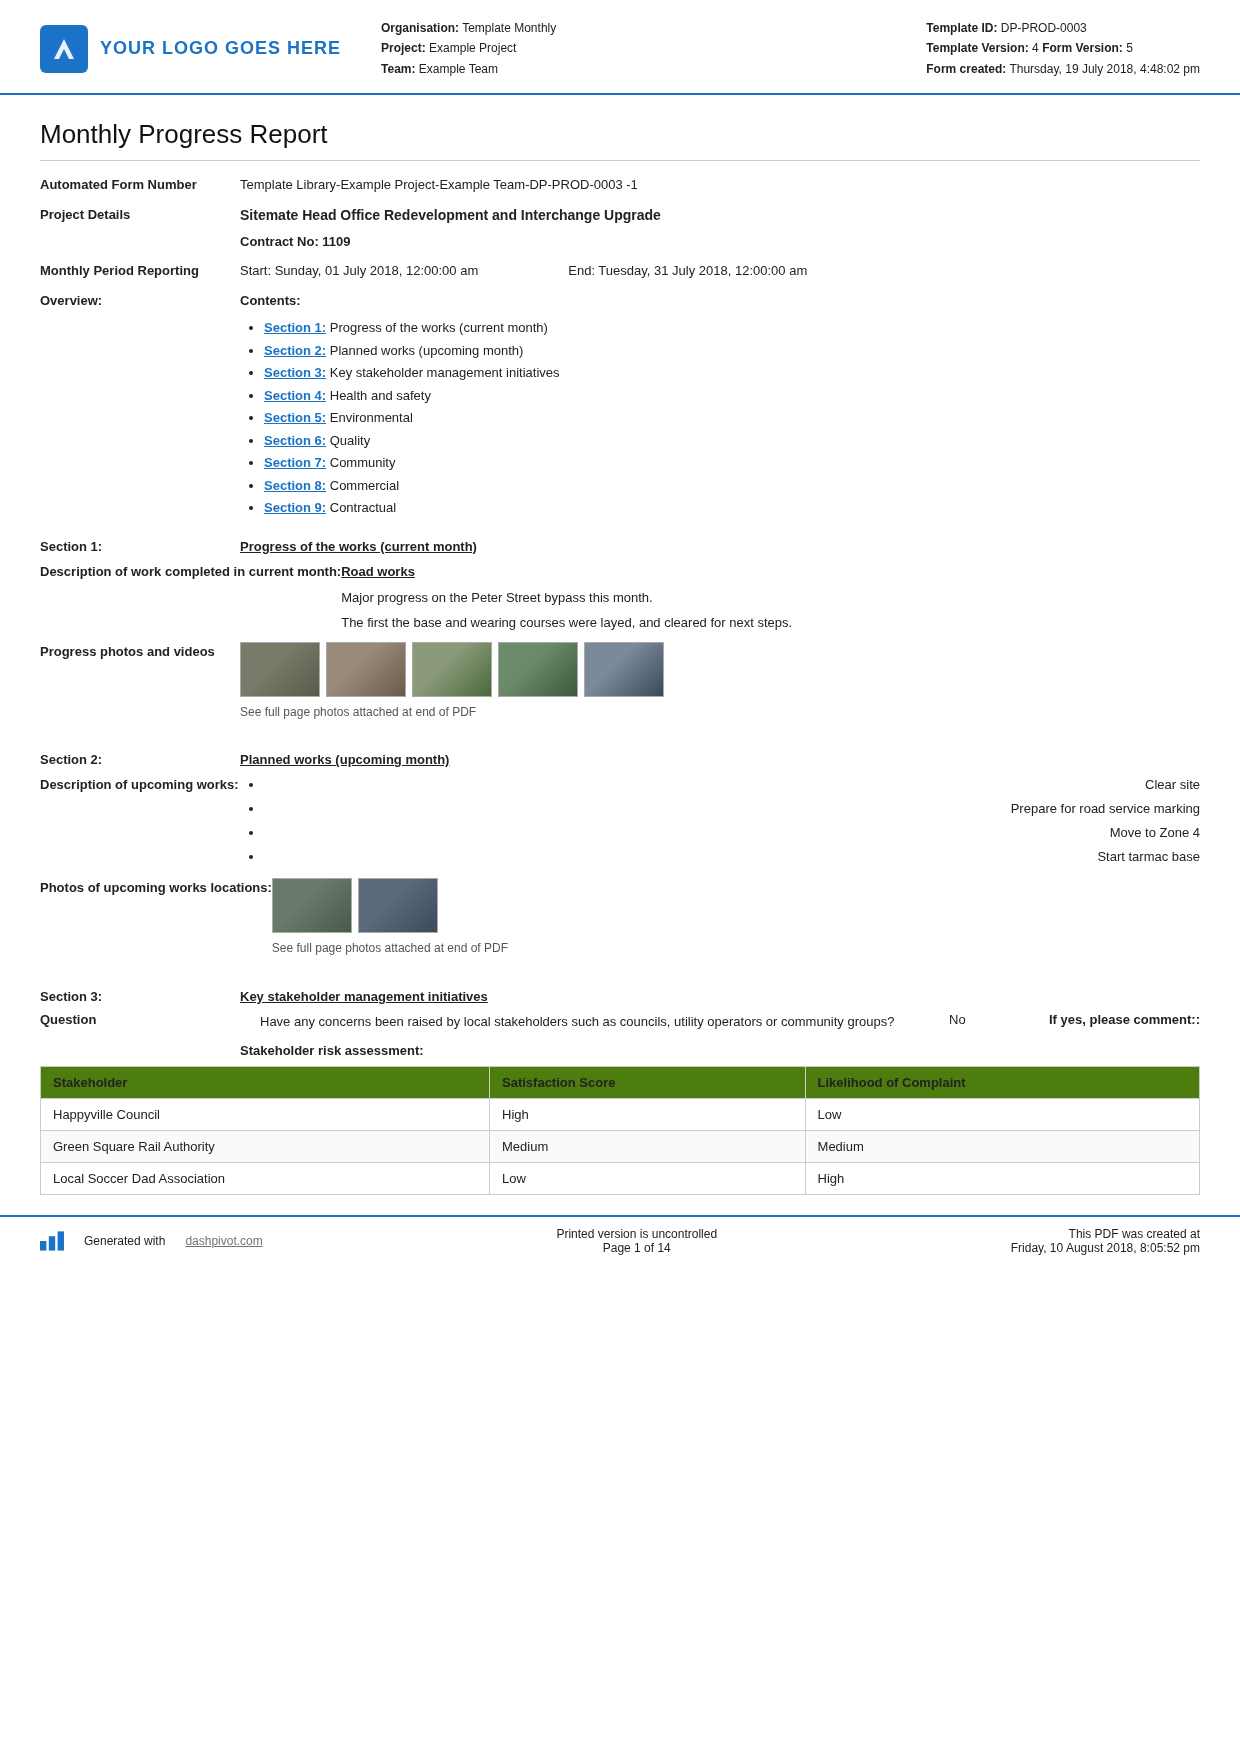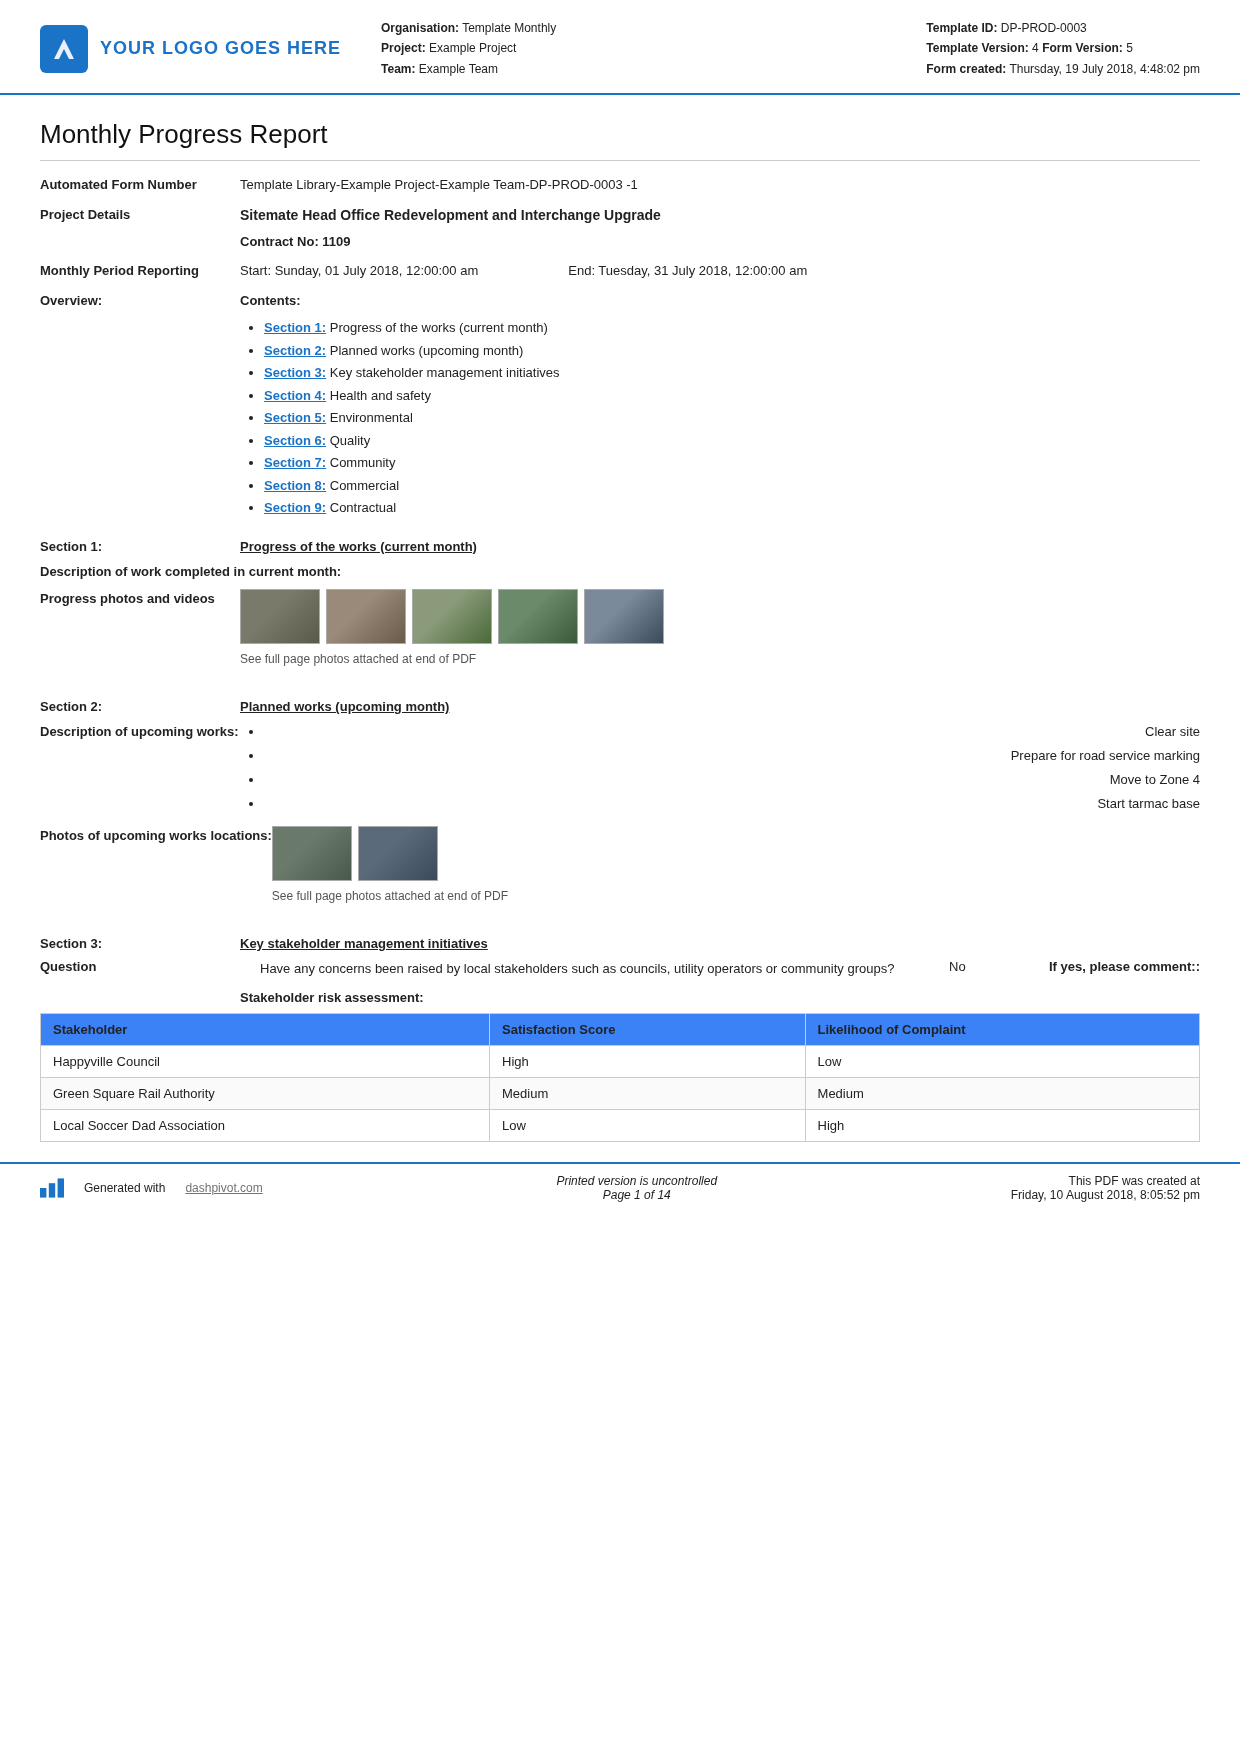--- a/index.html
+++ b/index.html
@@ -67,28 +67,28 @@
     
     .question-row { display: flex; gap: 20px; align-items: flex-start; margin-bottom: 12px; }
     .q-label { font-weight: bold; min-width: 200px; font-size: 13px; }
     .q-text { flex: 2; font-size: 13px; line-height: 1.5; }
     .q-no { min-width: 80px; font-size: 13px; }
     .q-comment { font-weight: bold; font-size: 13px; }
 
     
     .risk-section-label { font-weight: bold; font-size: 13px; margin-bottom: 8px; margin-left: 200px; }
     .risk-table { width: 100%; border-collapse: collapse; margin-bottom: 0; }
-    .risk-table th { background: #3b82f6; font-weight: bold; font-size: 13px; text-align: left; padding: 8px 12px; border: 1px solid #ccc; }
+    .risk-table th { background: #4d7c0f; font-weight: bold; font-size: 13px; text-align: left; padding: 8px 12px; border: 1px solid #ccc; }
     .risk-table td { font-size: 13px; padding: 8px 12px; border: 1px solid #ccc; }
     .risk-table tr:nth-child(even) td { background: #fafafa; }
 
     
     .footer { display: flex; justify-content: space-between; align-items: center; padding: 10px 40px; border-top: 2px solid #1a73c7; margin-top: 20px; }
     .footer-left { display: flex; align-items: center; gap: 20px; font-size: 12px; }
-    .footer-center { font-size: 12px; text-align: center; font-style: italic; }
+    .footer-center { font-size: 12px; text-align: center; }
     .footer-right { font-size: 12px; text-align: right; }
     .footer-icon { width: 24px; height: 20px; }
     .dashpivot-link { color: #737373; text-decoration: underline; }
 
     .bold { font-weight: bold; }
   </style>
 </head>
 <body>
 
 <div class="header">
@@ -163,20 +163,25 @@
     </div>
   </div>
 
   <div class="section-row">
     <div class="section-label">Section 1:</div>
     <div class="section-title">Progress of the works (current month)</div>
   </div>
 
   <div class="field-row">
     <div class="field-label">Description of work completed in current month:</div>
+    <div class="field-value">
+      <div class="bold" style="text-decoration:underline; margin-bottom:6px;">Road works</div>
+      <div style="margin-bottom:4px;">Major progress on the Peter Street bypass this month.</div>
+      <div>The first the base and wearing courses were layed, and cleared for next steps.</div>
+    </div>
   </div>
 
   <div class="field-row">
     <div class="field-label">Progress photos and videos</div>
     <div class="field-value">
       <div class="photos-strip">
         <div class="photo-thumb road1"></div>
         <div class="photo-thumb road2"></div>
         <div class="photo-thumb road3"></div>
         <div class="photo-thumb road4"></div>

